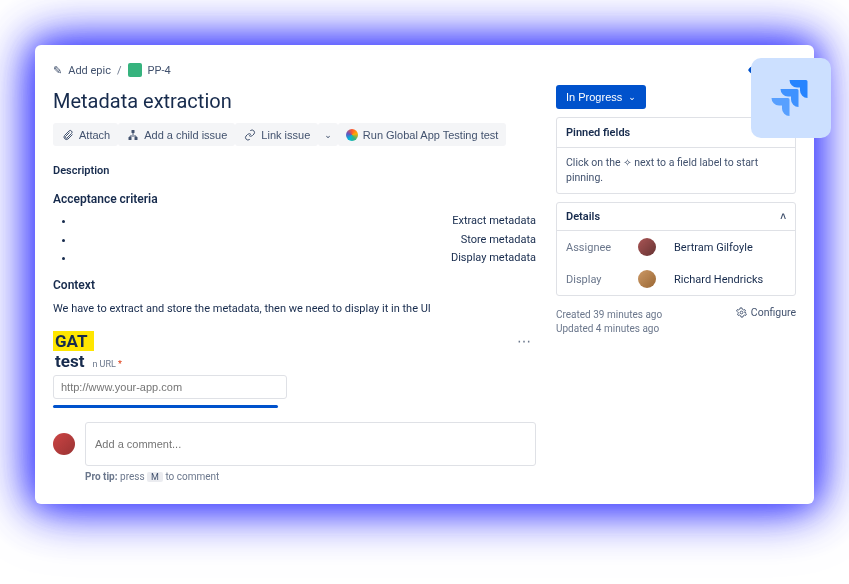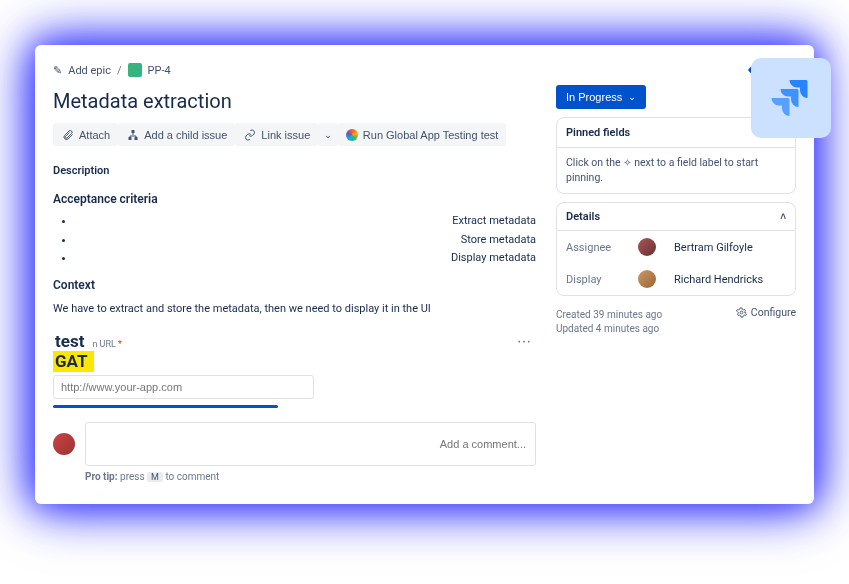--- a/index.html
+++ b/index.html
@@ -64,41 +64,41 @@
   .gat-label {
     background:#FFE600; font-size:17px; font-weight:700; color:#172B4D;
     display:inline-block; padding:0 6px 0 2px; line-height:1.2;
     position:relative;
   }
   .gat-label-row2 { background:transparent; padding-left:2px;}
   .dots { position:absolute; right:4px; top:2px; color:#6B778C; font-size:14px; letter-spacing:1px;}
   .url-label { font-size:9px; color:#6B778C; margin-top:-4px; margin-left:2px;}
   .url-label .req { color:#DE350B;}
   .url-input {
-    width:261px; padding:5px 7px; font-size:11px; border:1px solid #DFE1E6;
+    width:234px; padding:5px 7px; font-size:11px; border:1px solid #DFE1E6;
     border-radius:3px; margin-top:3px; color:#7A869A; background:#fff;
   }
   .url-bar { width:225px; height:3px; background:#0052CC; margin-top:6px; border-radius:2px;}
   .comment-row { display:flex; align-items:center; gap:10px; margin-top:14px;}
   .avatar { width:22px; height:22px; border-radius:50%; background:#607D8B; }
   .avatar.a0 { background:linear-gradient(135deg,#c44,#933);}
   .comment-input {
     flex:1; border:1px solid #DFE1E6; border-radius:3px; padding:15px 9px;
-    font-size:11px; color:#7A869A; background:#fff;text-align:right;
+    font-size:11px; color:#7A869A; background:#fff;
   }
   .protip { font-size:10px; color:#6B778C; margin-top:5px; margin-left:32px;}
   .protip .key { background:#EBECF0; border-radius:2px; padding:0 4px; font-size:9px; color:#42526E;}
   
   .status-btn {
     background:#0052CC; color:#fff; border:none; border-radius:3px;
     padding:6px 10px; font-size:11px; font-weight:500; display:inline-flex;
     align-items:center; gap:6px; cursor:pointer; align-self:flex-start;
   }
   .status-btn .chev { font-size:9px;}
-  .panel { border:1px solid #DFE1E6; border-radius:8px; background:#fff;}
+  .panel { border:1px solid #DFE1E6; border-radius:3px; background:#fff;}
   .panel-hd {
     display:flex; justify-content:space-between; align-items:center;
     padding:7px 9px; font-size:11px; font-weight:600; color:#172B4D;
     border-bottom:1px solid #DFE1E6;
   }
   .panel-hd .x { color:#6B778C; font-size:13px; cursor:pointer; font-weight:400;}
   .panel-body { padding:8px 9px; font-size:10.5px; color:#42526E; line-height:1.4;}
   .pin-icon { font-size:10px;}
   .panel-hd .caret { color:#42526E; font-size:10px;}
   .detail-row { display:flex; align-items:center; padding:7px 9px; font-size:11px;}
@@ -202,29 +202,29 @@
           <li>Extract metadata</li>
           <li>Store metadata</li>
           <li>Display metadata</li>
         </ul>
 
         <div class="subsection-h">Context</div>
         <p class="context-p">We have to extract and store the metadata, then we need to display it in the UI</p>
 
         <div class="gat-block">
           <span class="dots">⋯</span>
+          <div>
+            <span class="gat-label">GAT</span>
+          </div>
           <div style="display:flex; align-items:baseline;">
             <span class="gat-label gat-label-row2">test</span>
             <span class="url-label">
               <span>n URL</span>
               <span class="req">*</span>
             </span>
-          </div>
-          <div>
-            <span class="gat-label">GAT</span>
           </div>
           <input class="url-input" placeholder="http://www.your-app.com" style="">
           <div class="url-bar"></div>
         </div>
 
         <div class="comment-row">
           <div class="avatar a0"></div>
           <input class="comment-input" placeholder="Add a comment..." style="">
         </div>
         <div class="protip">

